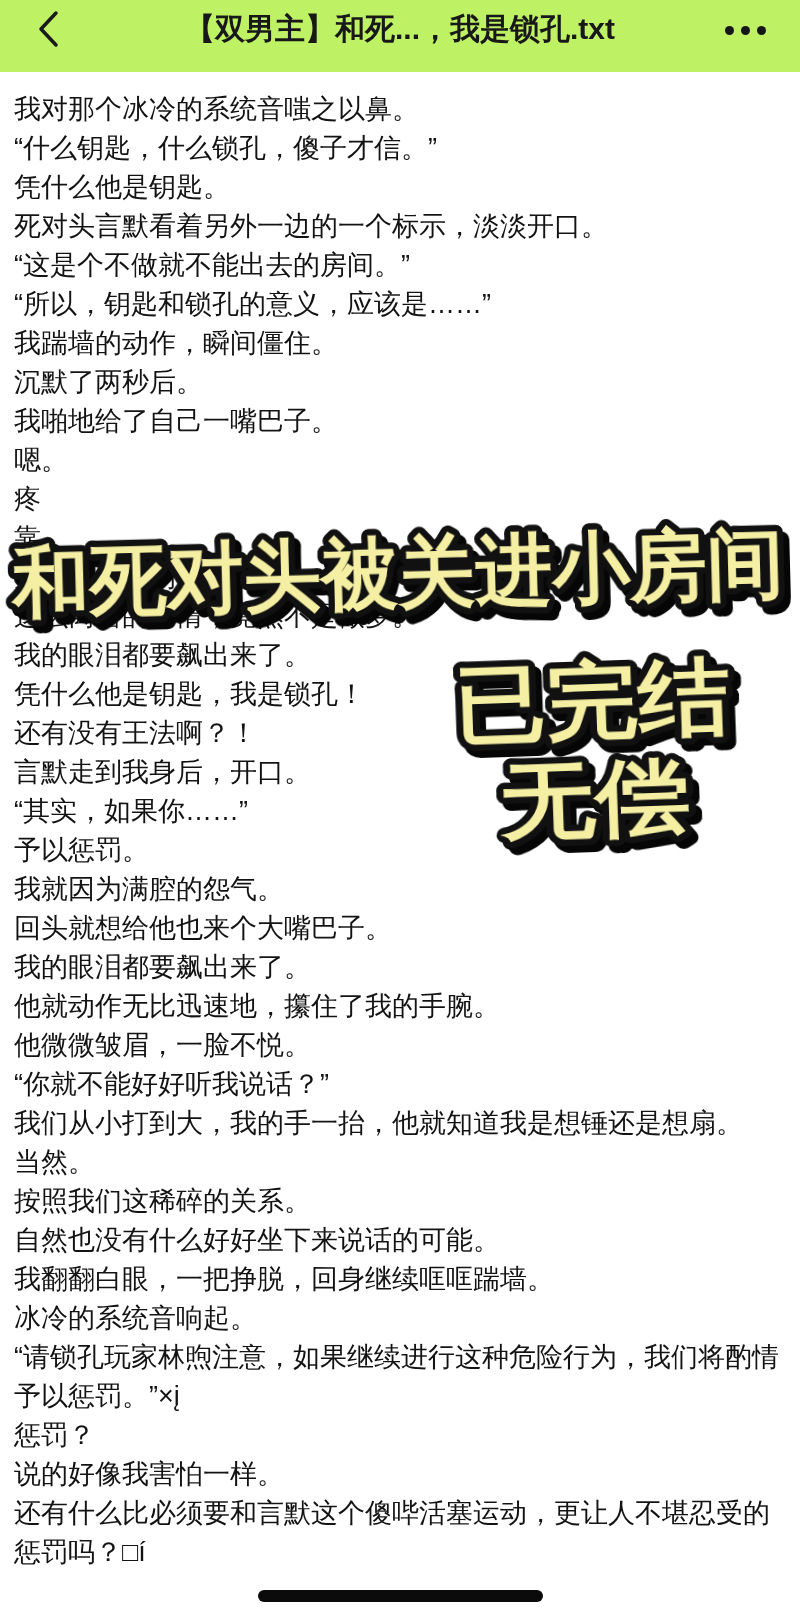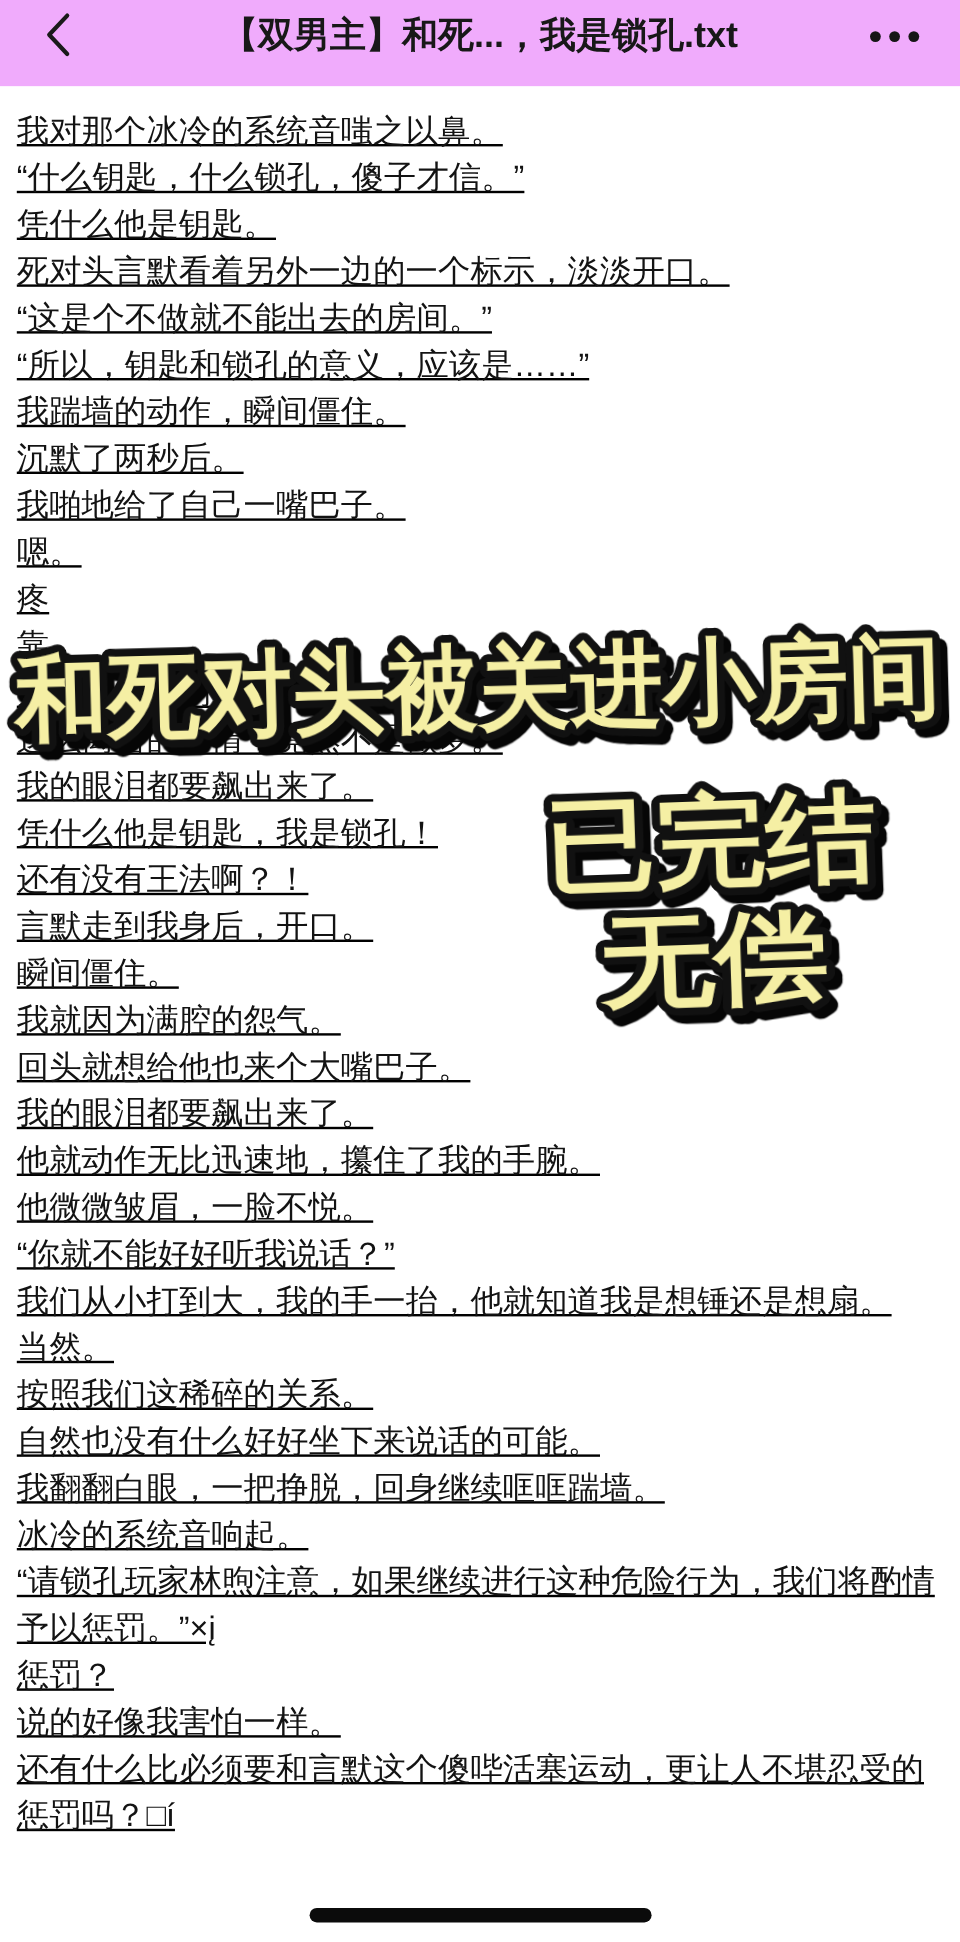--- a/index.html
+++ b/index.html
@@ -3,38 +3,38 @@
 <meta charset="utf-8">
 <style>
   html,body { margin:0; padding:0; background:#ffffff; }
   .screen {
     position:relative; width:800px; height:1618px; overflow:hidden;
     background:#ffffff; font-family:"Liberation Sans", sans-serif;
   }
   
   .navbar {
     position:absolute; top:0; left:0; right:0; height:72px;
-    background:#f0abfc;
+    background:#bef264;
   }
   .back-button {
     position:absolute; left:26px; top:6px; width:44px; height:46px;
     display:flex; align-items:center; justify-content:center; cursor:pointer;
   }
   .nav-title {
     position:absolute; left:95px; right:95px; top:9px;
     text-align:center; font-size:30px; font-weight:700; color:#181818;
     white-space:nowrap; overflow:hidden;
   }
   .menu-button {
     position:absolute; right:34px; top:16px; height:28px;
     display:flex; align-items:center; gap:7px; cursor:pointer;
   }
   .menu-button .dot { width:9px; height:9px; border-radius:50%; background:#161616; }
   
-  .content { position:absolute; top:72px; left:0; right:0; bottom:0; background:#fff;text-decoration:underline; }
+  .content { position:absolute; top:72px; left:0; right:0; bottom:0; background:#fff; }
   .lines { padding:18px 6px 0 14px; }
   .line {
     height:39px; line-height:39px; font-size:27px; color:#131313;
     white-space:nowrap; overflow:visible;
   }
   
   .banner { position:absolute; pointer-events:none; }
   .banner svg { overflow:visible; filter:drop-shadow(6px 7px 0 #060606); }
   .banner text {
     font-family:"Liberation Sans", sans-serif; font-weight:900;
@@ -81,21 +81,22 @@
         <div class="line">我啪地给了自己一嘴巴子。</div>
         <div class="line">嗯。</div>
         <div class="line">疼</div>
         <div class="line">靠</div>
         <div class="line">为什么是疼的？！</div>
         <div class="line">这么离谱的事情，竟然不是做梦。</div>
         <div class="line">我的眼泪都要飙出来了。</div>
         <div class="line">凭什么他是钥匙，我是锁孔！</div>
         <div class="line">还有没有王法啊？！</div>
         <div class="line">言默走到我身后，开口。</div>
-        <div class="line">瞬间僵住。</div>
+        <div class="line">“其实，如果你……”</div>
+        <div class="line">予以惩罚。</div>
         <div class="line">我就因为满腔的怨气。</div>
         <div class="line">回头就想给他也来个大嘴巴子。</div>
         <div class="line">我的眼泪都要飙出来了。</div>
         <div class="line">他就动作无比迅速地，攥住了我的手腕。</div>
         <div class="line">他微微皱眉，一脸不悦。</div>
         <div class="line">“你就不能好好听我说话？”</div>
         <div class="line">我们从小打到大，我的手一抬，他就知道我是想锤还是想扇。</div>
         <div class="line">当然。</div>
         <div class="line">按照我们这稀碎的关系。</div>
         <div class="line">自然也没有什么好好坐下来说话的可能。</div>

